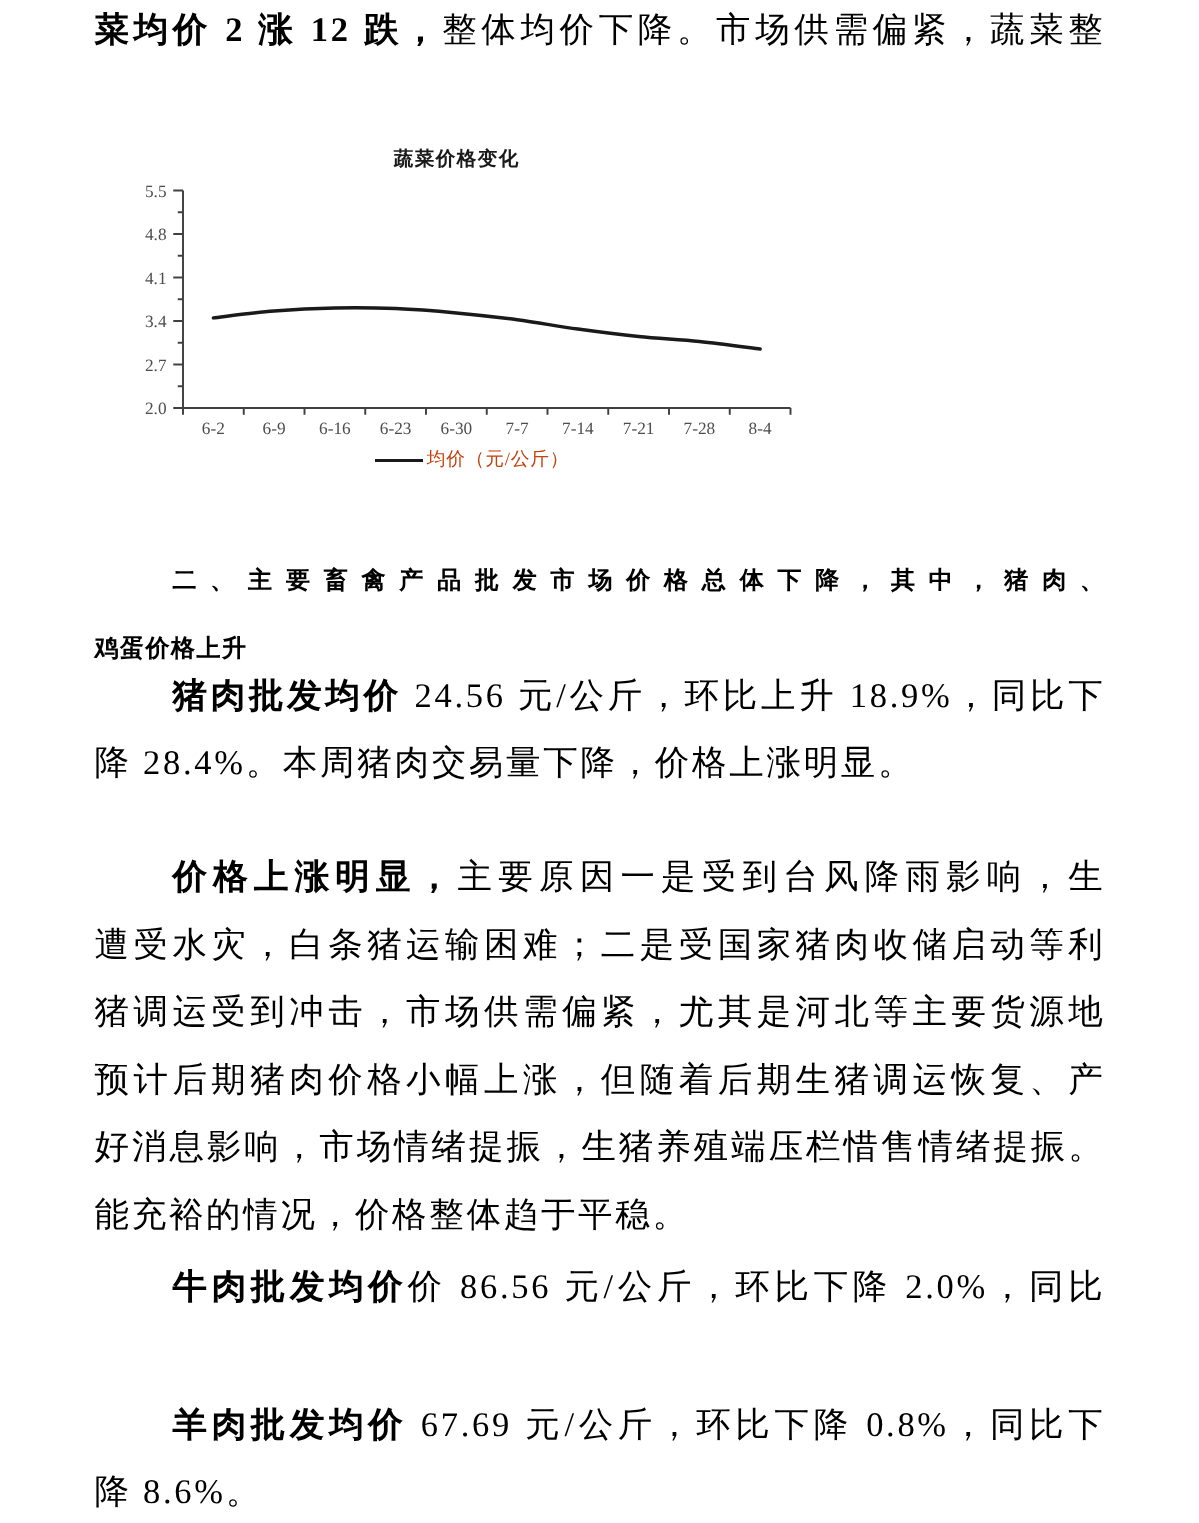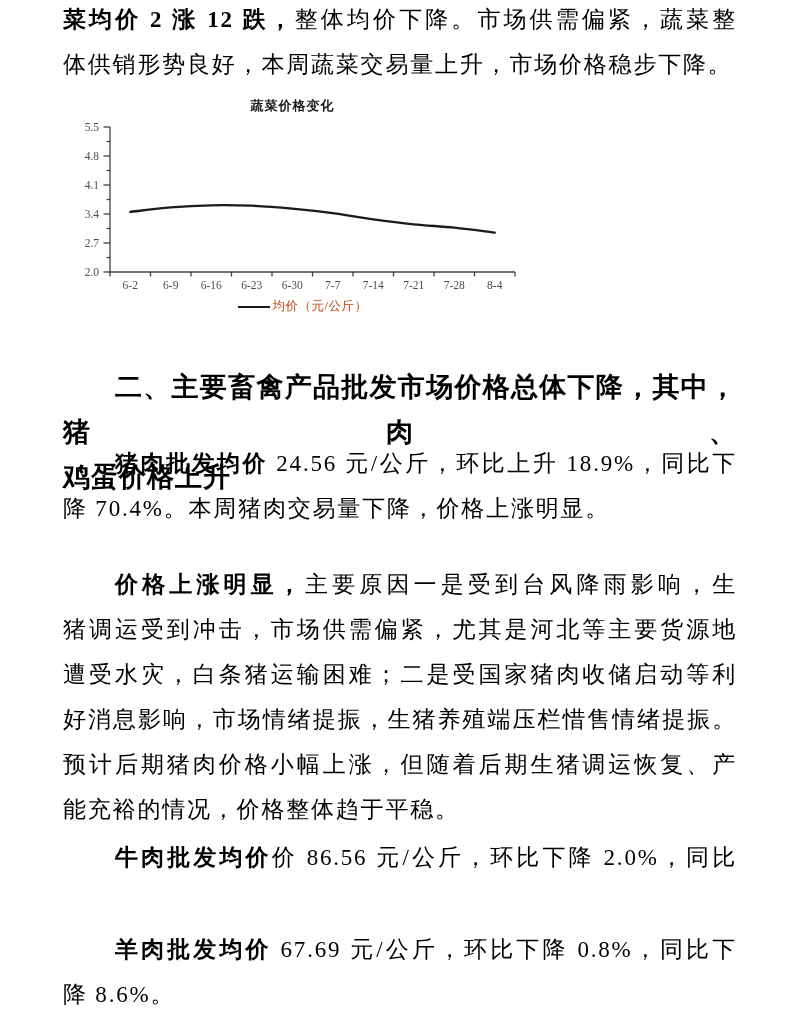--- a/index.html
+++ b/index.html
@@ -5,44 +5,43 @@
   html,body{margin:0;padding:0;background:#ffffff;}
   .page{position:relative;width:799px;height:1015px;background:#ffffff;overflow:hidden;
         font-family:"Liberation Serif","DejaVu Serif",serif;color:#000;}
   .text-block{position:absolute;left:63px;width:674px;font-size:23px;line-height:45px;
         text-align:justify;text-justify:inter-character;}
   .text-block .line{display:block;letter-spacing:1.8px;}
   .text-block .line.fill{text-align-last:justify;}
   .text-block .line.indent{text-indent:52px;}
   .seg.bold{font-weight:bold;}
   #para-intro{top:-3px;}
-  #para-heading{top:365px;font-family:"Liberation Sans","DejaVu Sans",sans-serif;font-size:27px;}
+  #para-heading{top:365px;font-family:"Liberation Sans","DejaVu Sans",sans-serif;font-size:16px;}
   #para-heading .line{letter-spacing:1px;}
   #para-pork{top:441px;}
   #para-feedback{top:562px;}
   #para-beef{top:835px;}
   #para-mutton{top:927px;}
 
-  .chart-block{position:absolute;left:0;top:95px;width:560px;height:235px;padding-left:27px;}
+  .chart-block{position:absolute;left:12px;top:95px;width:560px;height:235px;padding-left:27px;}
   .chart-title{position:absolute;left:90px;top:2px;width:405px;text-align:center;
         font-size:13px;font-weight:bold;color:#1a1a1a;letter-spacing:1px;}
   #chart-svg{position:absolute;left:0;top:0;width:560px;height:235px;}
   .chart-legend{position:absolute;left:110px;top:203px;width:385px;text-align:center;
         font-size:12.5px;color:#c2410c;letter-spacing:0.5px;}
   .legend-sample{display:inline-block;width:32px;height:0;border-top:2px solid #1a1a1a;
         vertical-align:middle;margin-right:3px;}
 </style>
 </head>
 <body>
 
 <div class="page">
 
   <div class="text-block" id="para-intro">
       <div class="line fill"><span class="seg bold">菜均价 2 涨 12 跌，</span><span class="seg">整体均价下降。市场供需偏紧，蔬菜整</span></div>
-      <div class="line"><span class="seg">体供销形势良好，本周蔬菜交易量上升，市场价格稳步下降。</span></div>
     </div>
 
   <div class="chart-block">
     <div class="chart-title">蔬菜价格变化</div>
     <svg id="chart-svg" viewBox="0 95 560 235" xmlns="http://www.w3.org/2000/svg">
         <line x1="110" y1="127" x2="110" y2="272" stroke="#404040" stroke-width="1.3"></line>
         <line x1="110" y1="272" x2="515" y2="272" stroke="#404040" stroke-width="1.3"></line>
         <line x1="103.5" y1="127" x2="110" y2="127" stroke="#404040" stroke-width="1.3"></line>
         <text x="99" y="131" text-anchor="end" font-size="11.5" font-family="&quot;Liberation Serif&quot;,&quot;DejaVu Serif&quot;,serif" fill="#4d4d4d">5.5</text>
         <line x1="106.5" y1="141.49999999999997" x2="110" y2="141.49999999999997" stroke="#404040" stroke-width="1.3"></line>
@@ -88,29 +87,29 @@
     </div>
   </div>
 
   <div class="text-block" id="para-heading">
       <div class="line fill indent"><span class="seg bold">二、主要畜禽产品批发市场价格总体下降，其中，猪肉、</span></div>
       <div class="line"><span class="seg bold">鸡蛋价格上升</span></div>
     </div>
 
   <div class="text-block" id="para-pork">
       <div class="line fill indent"><span class="seg bold">猪肉批发均价</span><span class="seg"> 24.56 元/公斤，环比上升 18.9%，同比下</span></div>
-      <div class="line"><span class="seg">降 70.4%。本周猪肉交易量下降，价格上涨明显。</span></div>
+      <div class="line"><span class="seg">降 28.4%。本周猪肉交易量下降，价格上涨明显。</span></div>
     </div>
 
   <div class="text-block" id="para-feedback">
       <div class="line fill indent"><span class="seg bold">价格上涨明显，</span><span class="seg">主要原因一是受到台风降雨影响，生</span></div>
+      <div class="line fill"><span class="seg">遭受水灾，白条猪运输困难；二是受国家猪肉收储启动等利</span></div>
       <div class="line fill"><span class="seg">猪调运受到冲击，市场供需偏紧，尤其是河北等主要货源地</span></div>
-      <div class="line fill"><span class="seg">遭受水灾，白条猪运输困难；二是受国家猪肉收储启动等利</span></div>
+      <div class="line fill"><span class="seg">预计后期猪肉价格小幅上涨，但随着后期生猪调运恢复、产</span></div>
       <div class="line fill"><span class="seg">好消息影响，市场情绪提振，生猪养殖端压栏惜售情绪提振。</span></div>
-      <div class="line fill"><span class="seg">预计后期猪肉价格小幅上涨，但随着后期生猪调运恢复、产</span></div>
       <div class="line"><span class="seg">能充裕的情况，价格整体趋于平稳。</span></div>
     </div>
 
   <div class="text-block" id="para-beef">
       <div class="line fill indent"><span class="seg bold">牛肉批发均价</span><span class="seg">价 86.56 元/公斤，环比下降 2.0%，同比</span></div>
     </div>
 
   <div class="text-block" id="para-mutton">
       <div class="line fill indent"><span class="seg bold">羊肉批发均价</span><span class="seg"> 67.69 元/公斤，环比下降 0.8%，同比下</span></div>
       <div class="line"><span class="seg">降 8.6%。</span></div>

